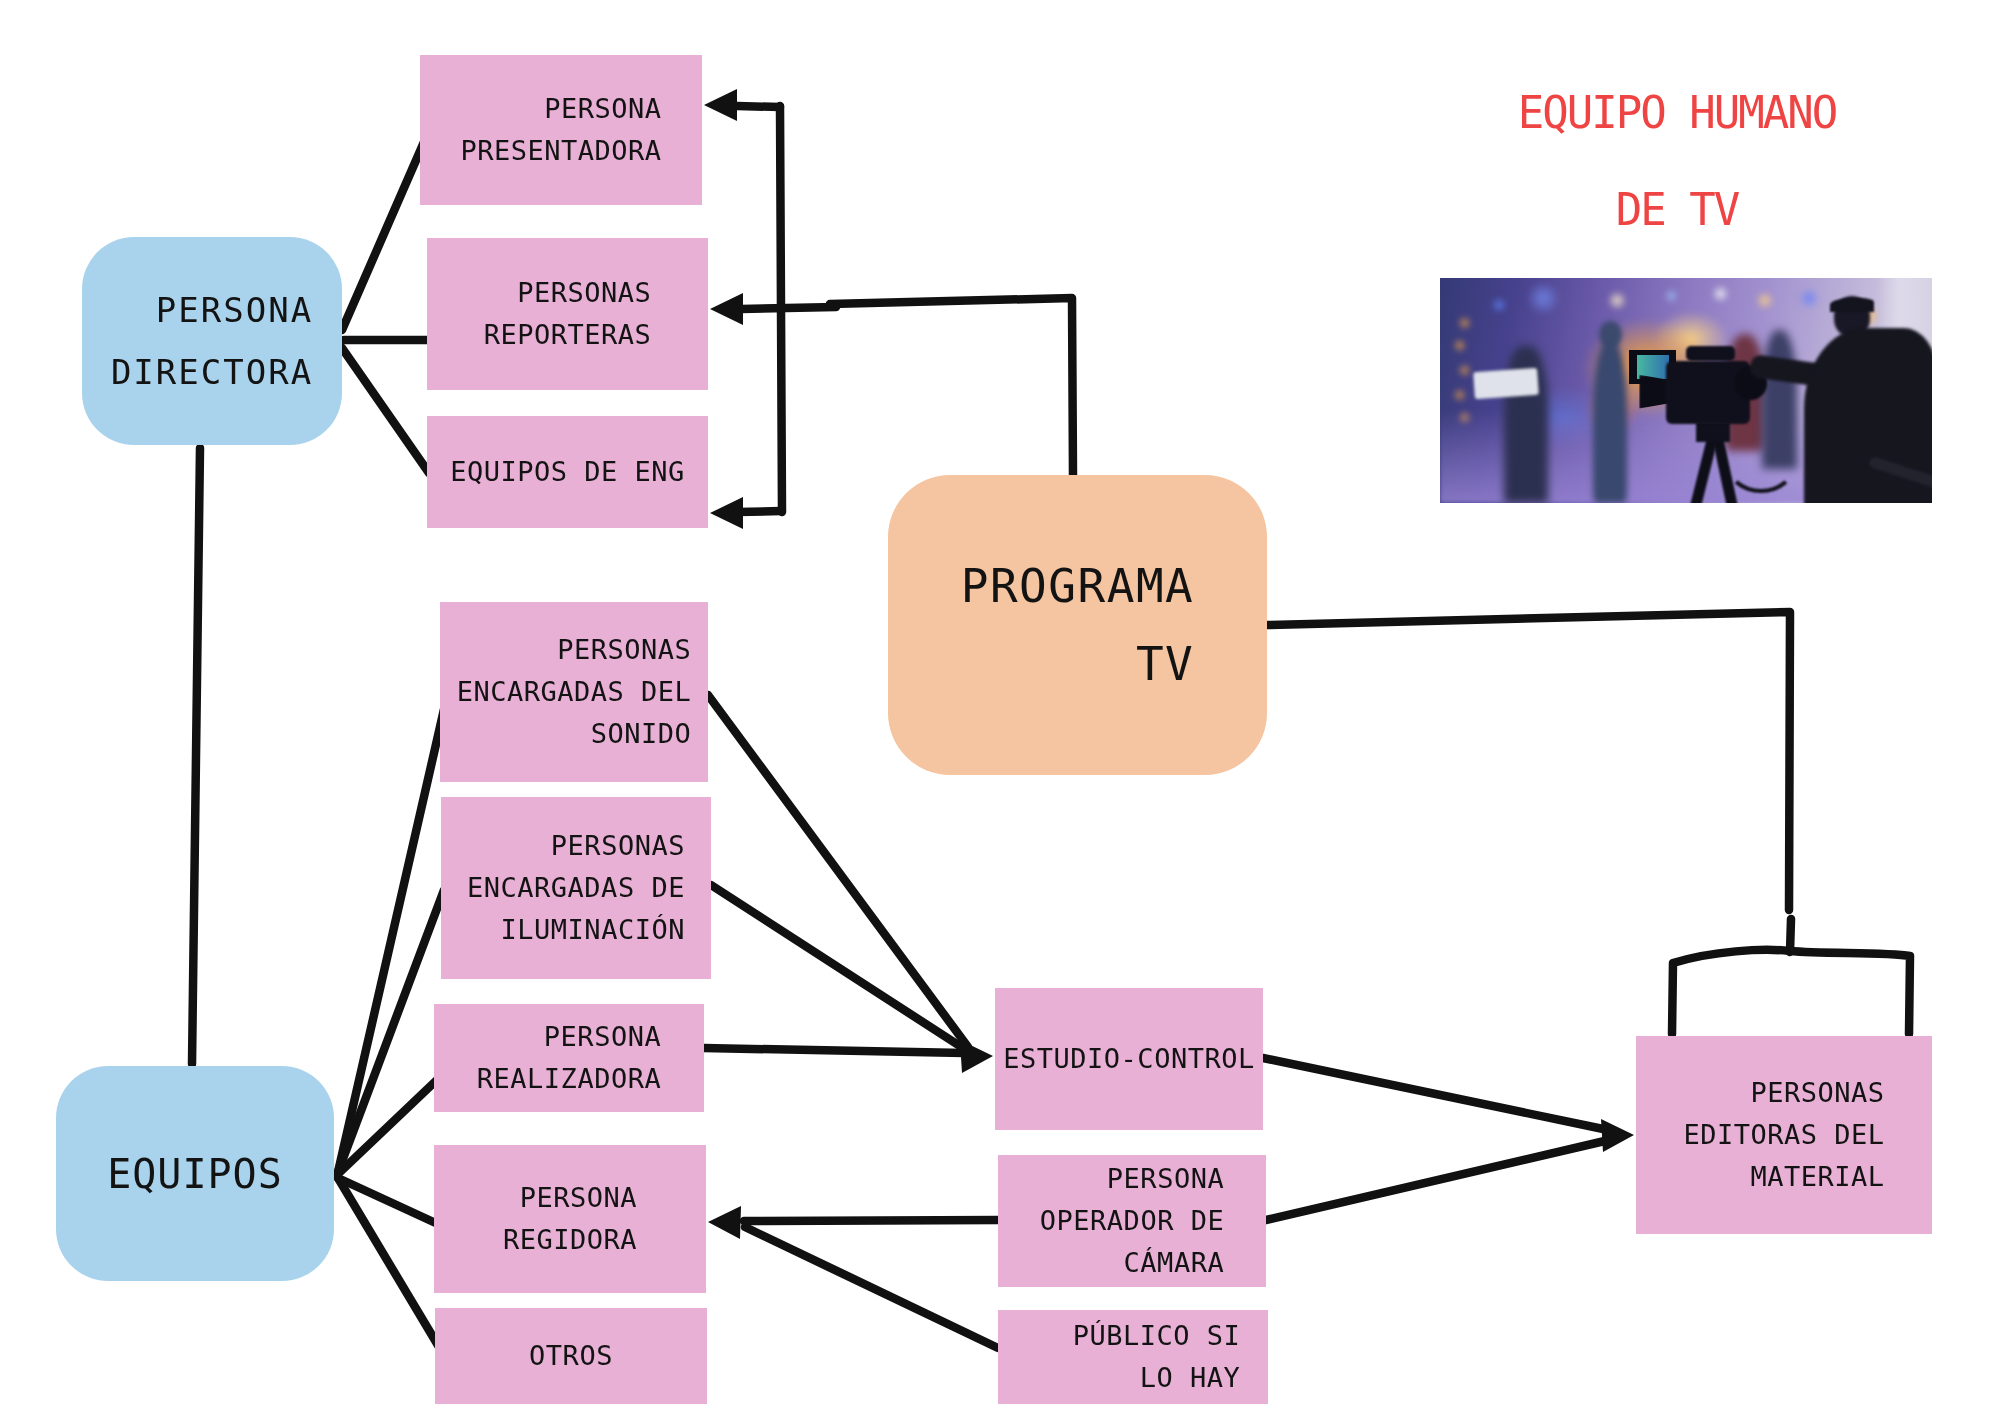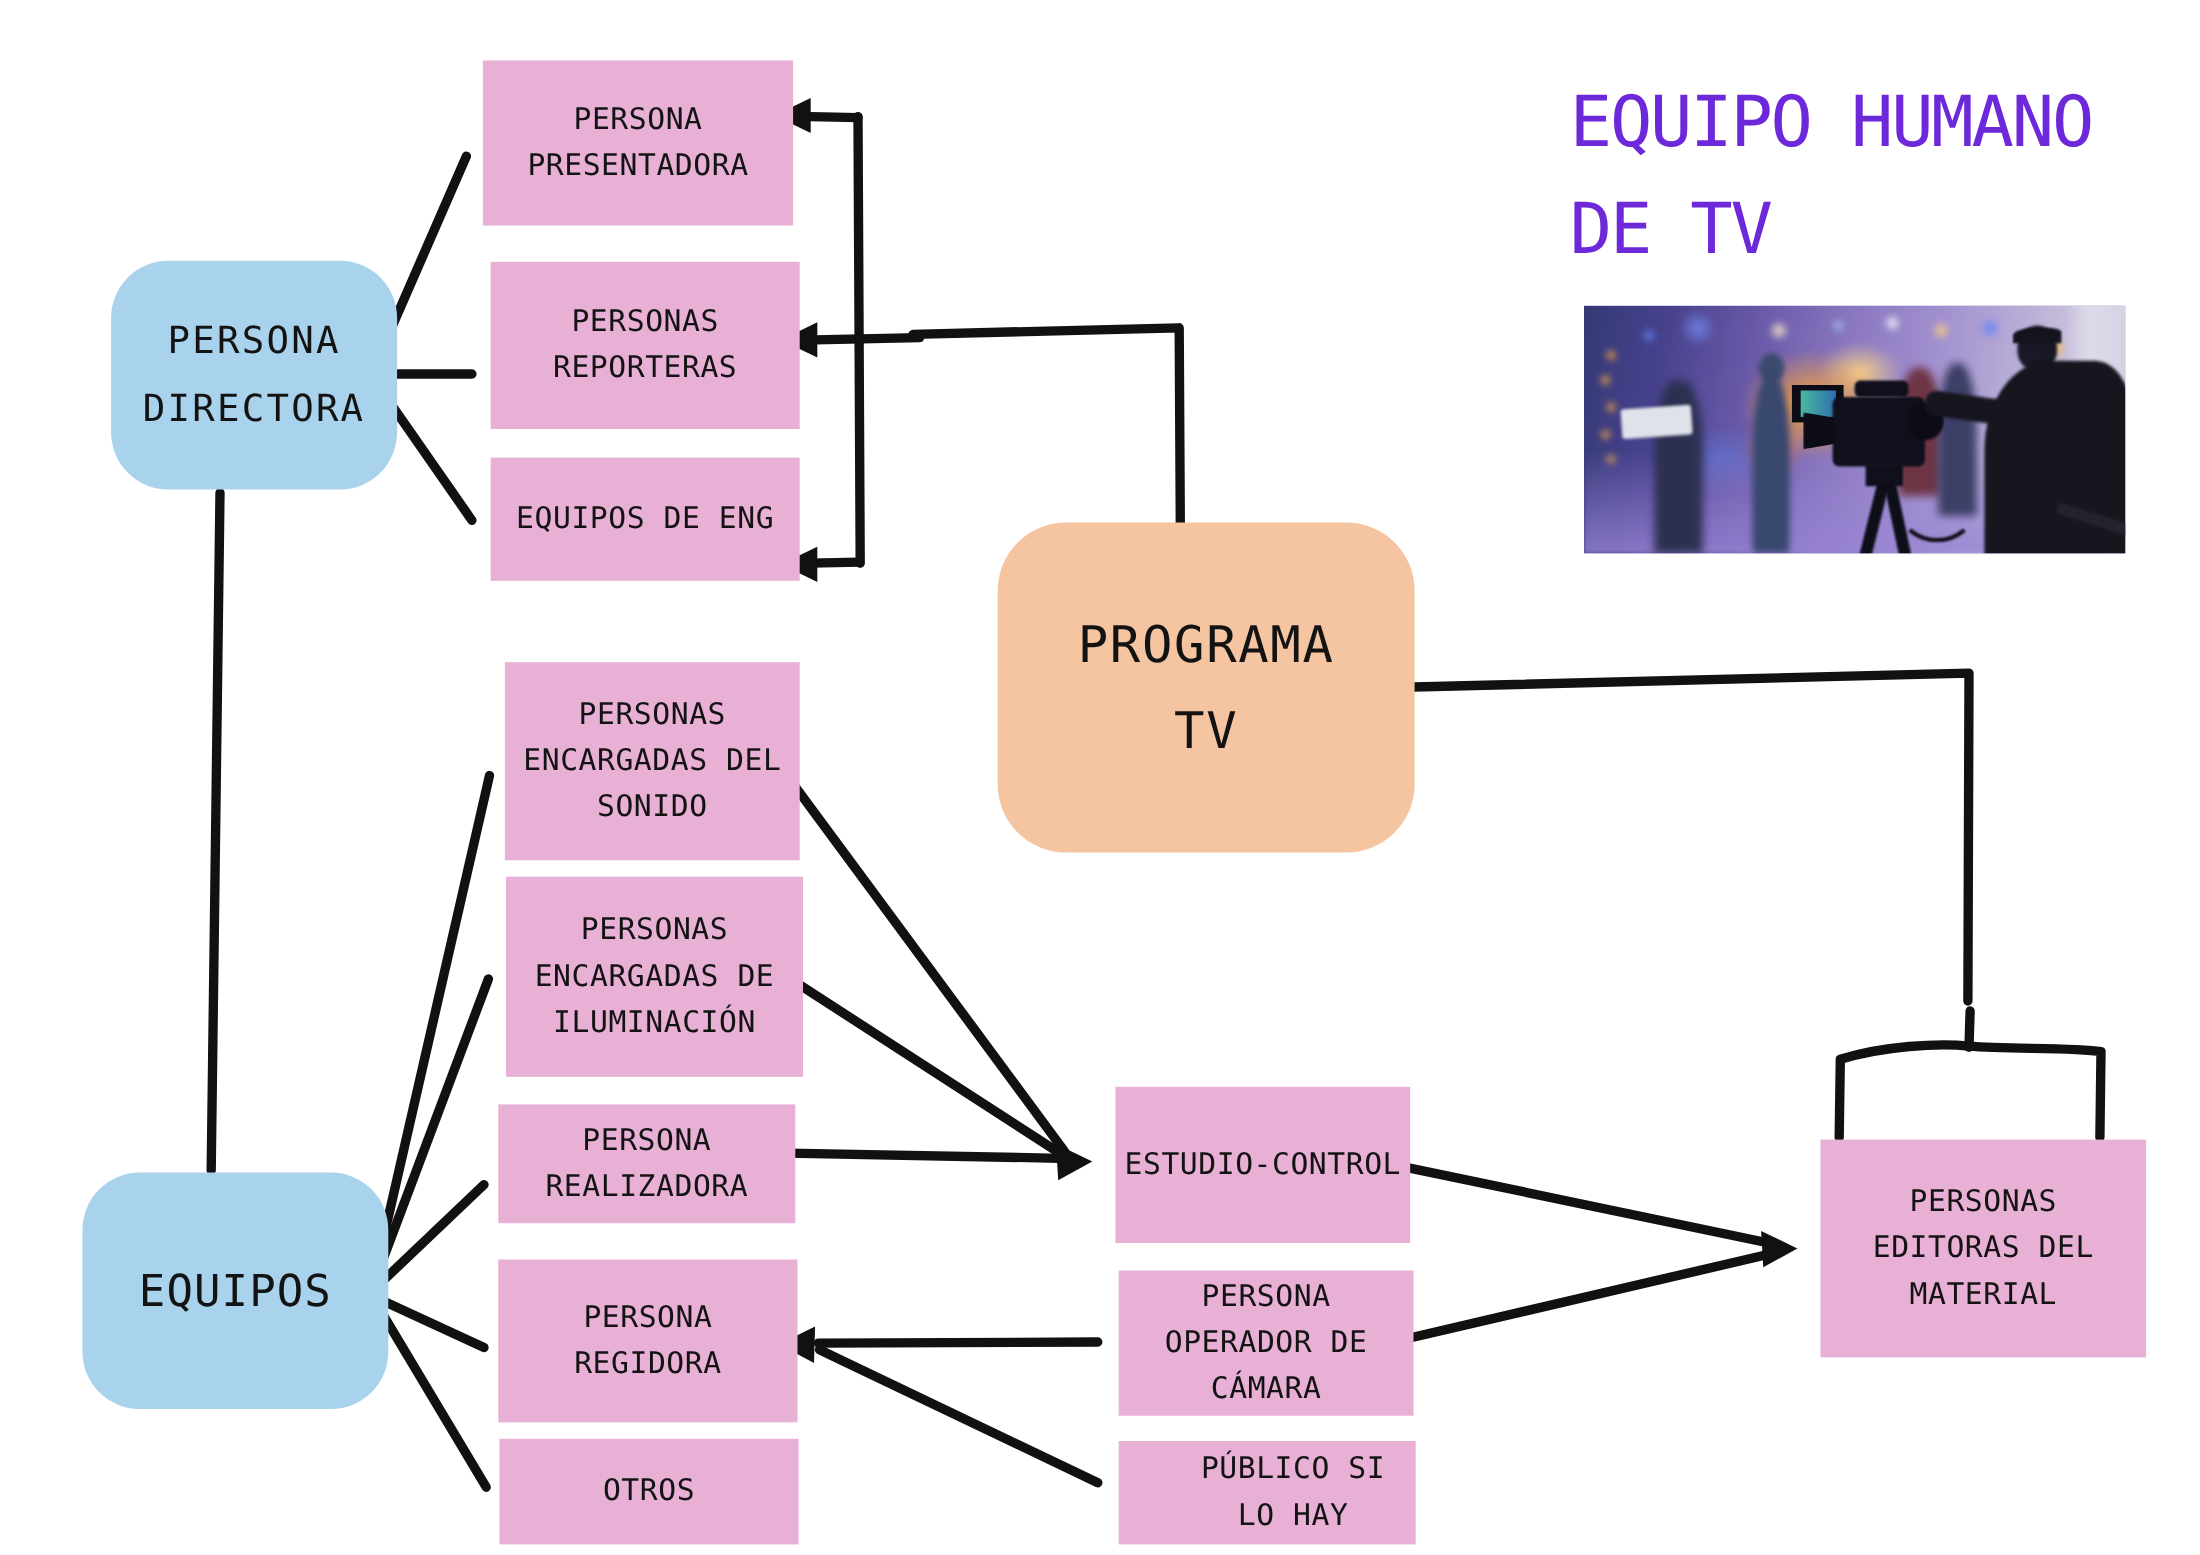--- a/index.html
+++ b/index.html
@@ -5,29 +5,29 @@
   html,body{margin:0;padding:0;background:#ffffff;}
   .stage{
     position:relative;width:2000px;height:1414px;background:var(--paper,#fff);
     font-family:"DejaVu Sans Mono","Liberation Mono",monospace;color:#131313;overflow:hidden;
   }
   .wires{position:absolute;left:0;top:0;}
   .wires path{stroke:var(--ink,#111);stroke-width:8.5;fill:none;stroke-linecap:round;stroke-linejoin:round;}
   .wires polygon{fill:var(--ink,#111);}
   .node{
     position:absolute;display:flex;align-items:center;justify-content:center;
-    text-align:center;box-sizing:border-box;margin-left:19px;
+    text-align:right;box-sizing:border-box;
   }
   .node span{white-space:pre-line;display:block;}
   .pink{background:var(--pink,#e8b0d5);font-size:27px;line-height:42px;letter-spacing:.5px;}
   .blue{background:var(--blue,#a9d3ec);border-radius:52px;font-size:34px;line-height:62px;letter-spacing:2px;}
   .orange{background:var(--orange,#f5c4a0);border-radius:62px;font-size:46px;line-height:78px;letter-spacing:1.5px;}
   .title{
-    position:absolute;left:1427px;top:64px;width:500px;
-    font-size:64px;line-height:97px;letter-spacing:-2px;color:#6d28d9;white-space:pre-line;
+    position:absolute;left:1427px;top:64px;width:500px;text-align:center;
+    font-size:44px;line-height:97px;letter-spacing:-2px;color:#ef4444;white-space:pre-line;
   }
   
   .photo{position:absolute;left:1440px;top:278px;width:492px;height:225px;overflow:hidden;background:#6a5fae;}
   .ph{position:absolute;}
   .ph-base{left:0;top:0;right:0;bottom:0;background:linear-gradient(100deg,#343a75 0%,#46418c 14%,#6d5cab 32%,#8d7ac2 48%,#a291cf 62%,#b9aed7 76%,#cfc9df 88%,#dcd7e6 100%);}
   .ph-bokeh{left:0;top:0;right:0;bottom:0;filter:blur(3px);background-image:
     radial-gradient(90px 70px at 42% 40%, rgba(255,165,45,.95), rgba(255,165,45,0) 72%),
     radial-gradient(55px 40px at 51% 27%, rgba(255,215,130,.9), rgba(255,215,130,0) 70%),
     radial-gradient(40px 40px at 35% 58%, rgba(255,120,45,.55), rgba(255,120,45,0) 70%),
     radial-gradient(16px 16px at 36% 10%, rgba(255,240,200,.95), rgba(255,240,200,0) 60%),

